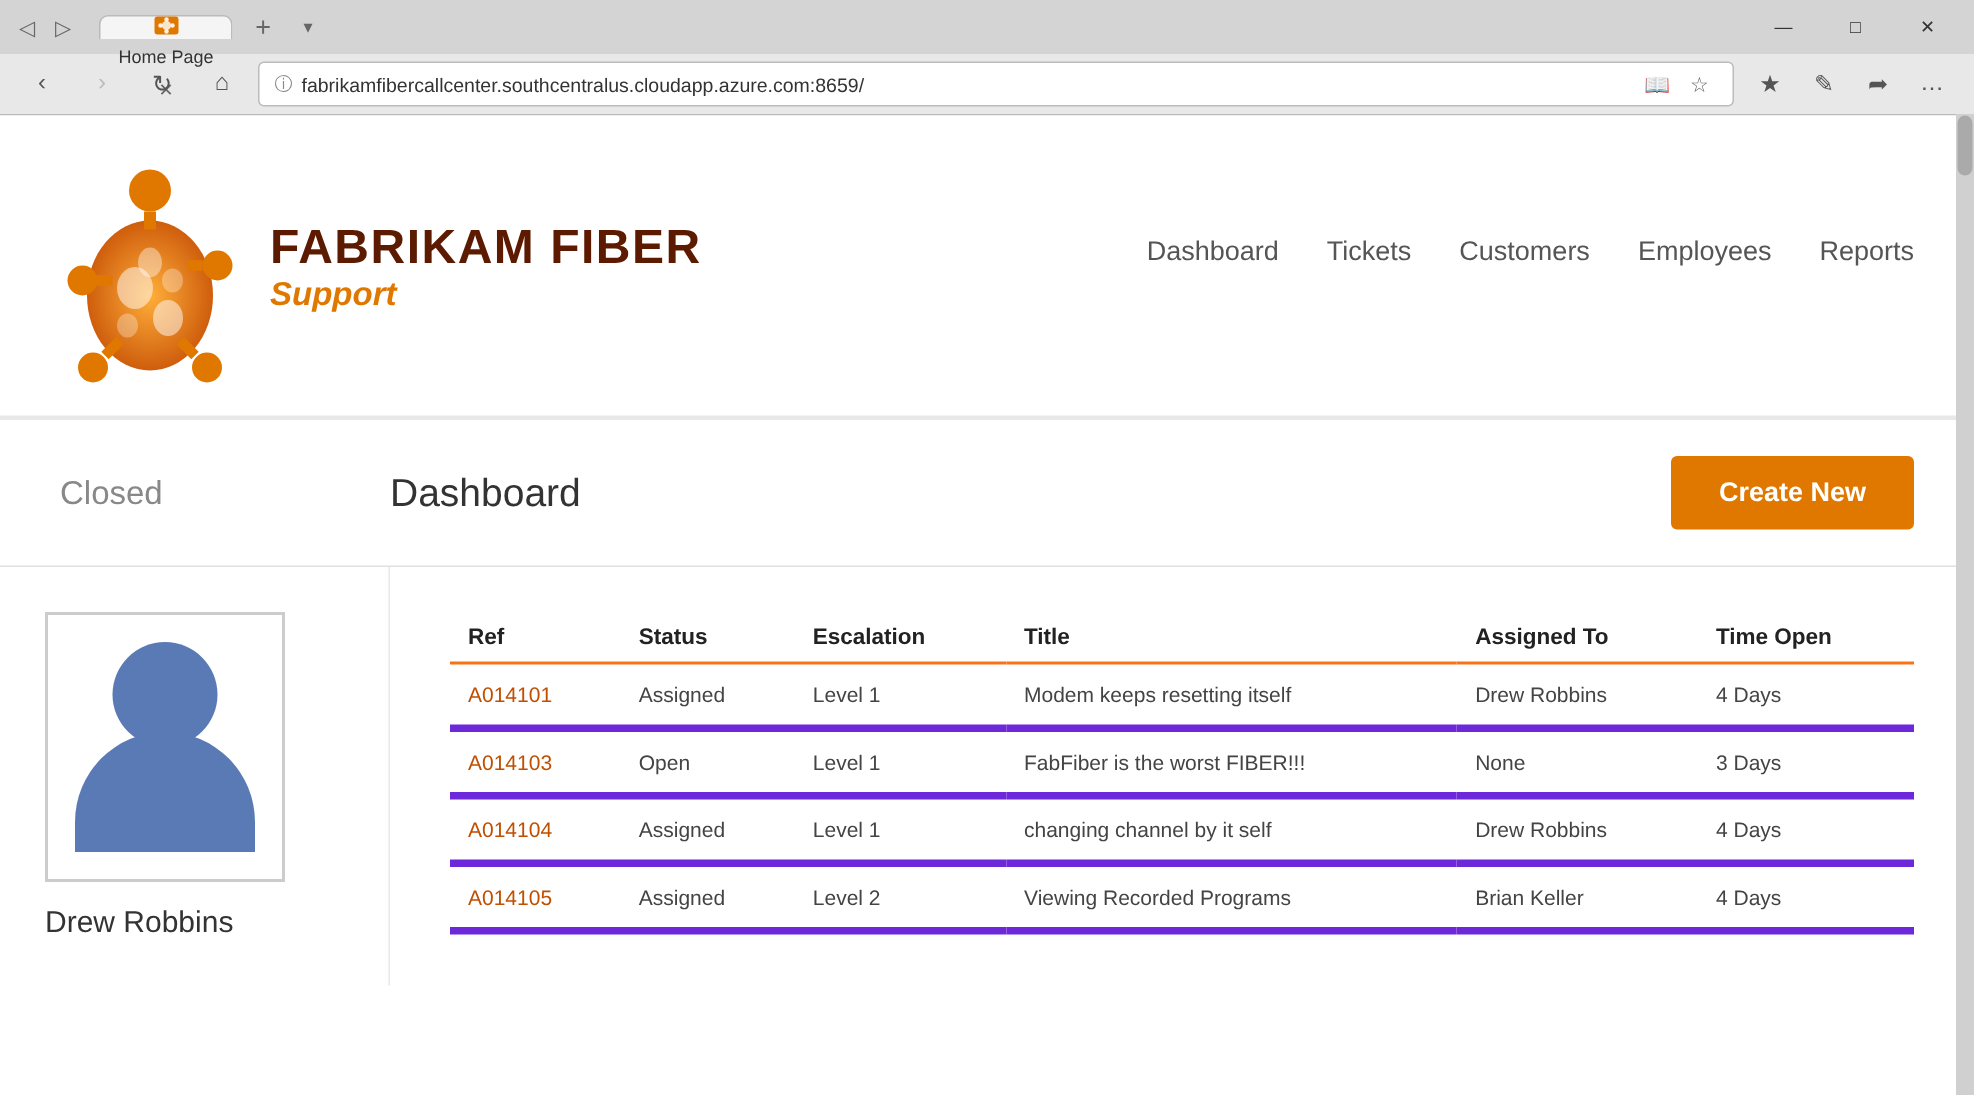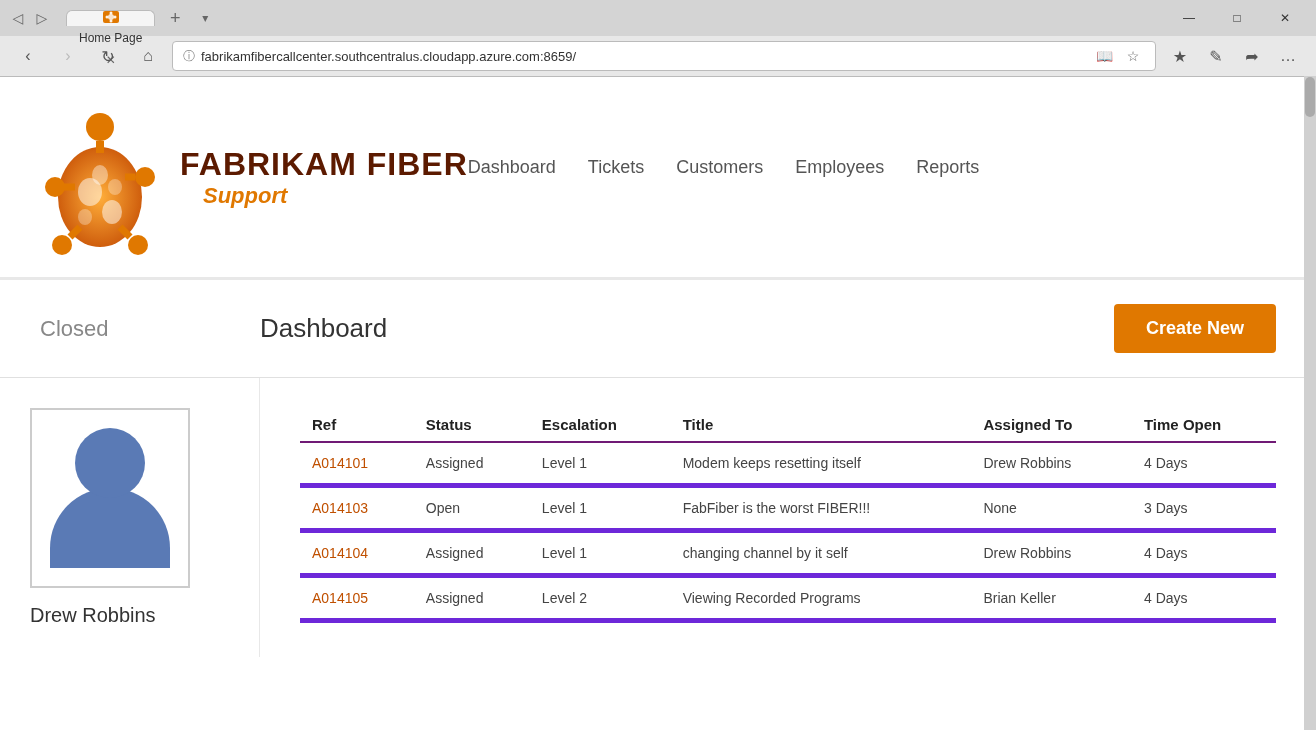--- a/index.html
+++ b/index.html
@@ -143,20 +143,21 @@
 
     
     .site-header {
       background: white;
       padding: 20px 40px 0 40px;
       border-bottom: 3px solid #e8e8e8;
     }
     .header-top {
       display: flex;
       align-items: center;
+      justify-content: space-between;
       padding-bottom: 20px;
     }
     .logo-area {
       display: flex;
       align-items: center;
       gap: 20px;
     }
     .logo-icon {
       width: 120px;
       height: 160px;
@@ -166,21 +167,20 @@
       font-size: 32px;
       font-weight: bold;
       color: #5c1a00;
       letter-spacing: 1px;
     }
     .brand-sub {
       font-size: 22px;
       color: #e07800;
       font-style: italic;
       font-weight: 600;
-      margin-left: 23px;
     }
     .main-nav {
       display: flex;
       gap: 32px;
       align-items: center;
       padding-bottom: 20px;
     }
     .nav-item {
       font-size: 18px;
       color: #555;
@@ -278,21 +278,21 @@
     .tickets-table {
       width: 100%;
       border-collapse: collapse;
     }
     .tickets-table th {
       text-align: left;
       font-size: 15px;
       font-weight: 600;
       color: #222;
       padding: 8px 12px;
-      border-bottom: 2px solid #701a75;
+      border-bottom: 2px solid #f97316;
     }
     .tickets-table td {
       padding: 12px 12px;
       font-size: 14px;
       border-bottom: 5px solid #6d28d9;
       color: #444;
     }
     .tickets-table td.ref-link {
       color: #c05000;
       cursor: pointer;

